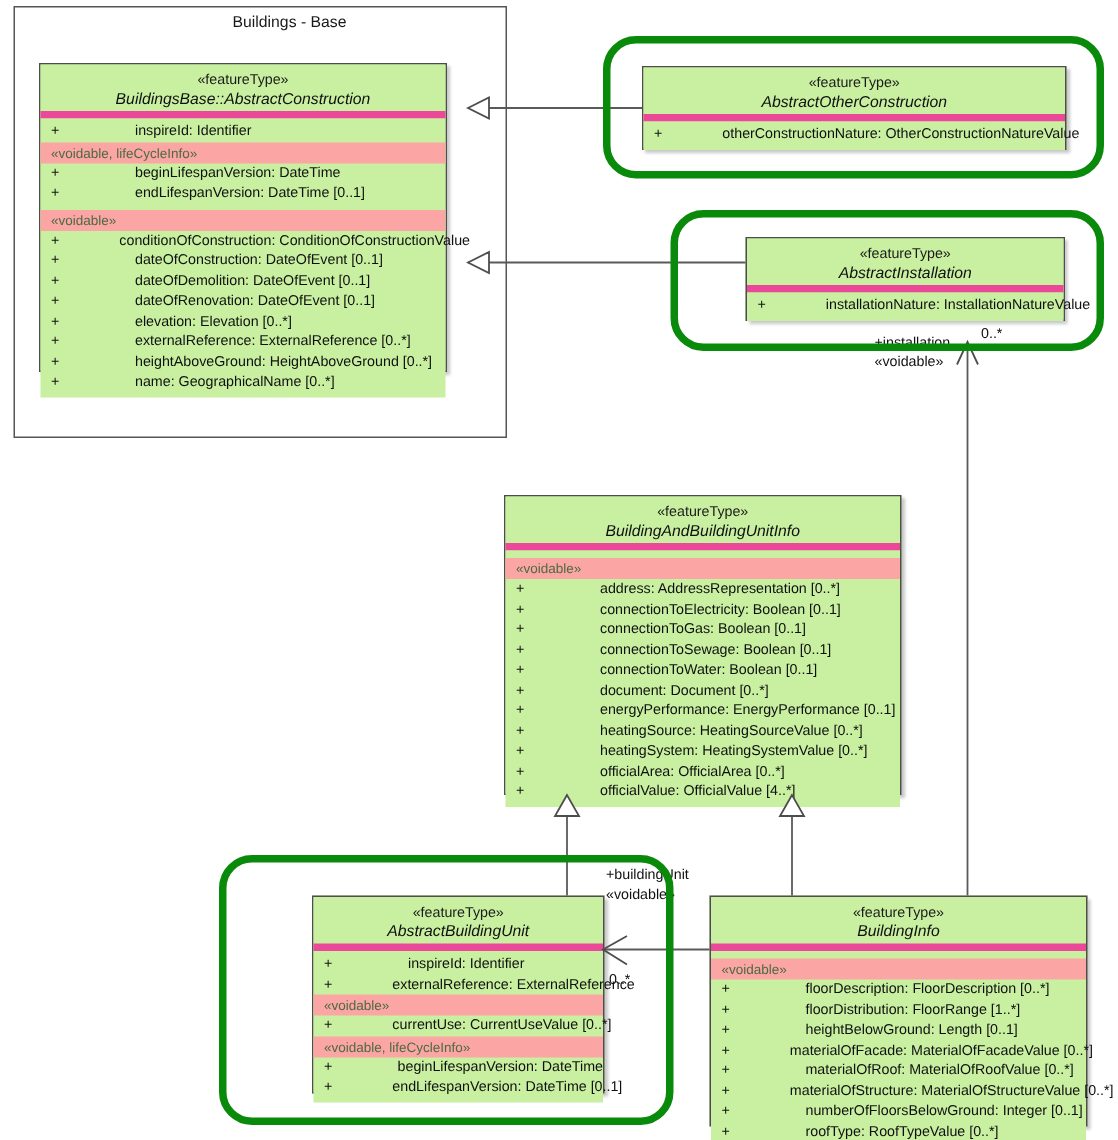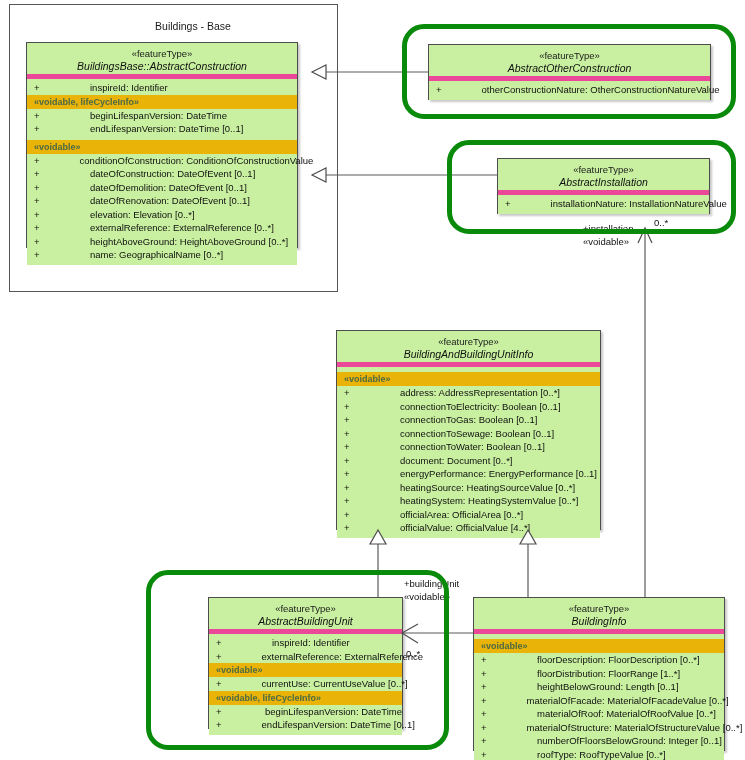--- a/index.html
+++ b/index.html
@@ -15,22 +15,22 @@
 
   
   .cls{position:absolute;box-sizing:border-box;border:1px solid #4d4d4d;
        background:#c8f0a0;box-shadow:2px 2px 2px rgba(0,0,0,.22);}
   .cls .hdr{box-sizing:border-box;padding:5px 4px 5px 4px;text-align:center;
             border-bottom:5px solid #ec4899;background:#c8f0a0;}
   .cls .stereo{font-size:9.5px;color:#1b1b1b;line-height:12px;white-space:nowrap;}
   .cls .cname{font-size:10.5px;font-style:italic;font-weight:normal;color:#101010;
               line-height:13px;white-space:nowrap;}
   .cls .body{box-sizing:border-box;padding:2px 0 3px 0;background:#c8f0a0;}
-  .band{font-size:9px;color:#4b6b44;background:#eab308;padding:1px 0 1px 7px;
-        line-height:12px;white-space:nowrap;font-weight:bold;}
+  .band{font-size:9px;color:#4b6b44;background:#fca5a5;padding:1px 0 1px 7px;
+        line-height:12px;white-space:nowrap;}
   .attr{font-size:9.5px;color:#101010;line-height:13.5px;white-space:nowrap;
         padding-left:7px;display:flex;}
   .attr .vis{display:inline-block;width:16px;color:#101010;}
   .attr .txt{display:inline-block;padding-left:40px;}
 
   
   .hl{position:absolute;border:5px solid #0a8a0a;border-radius:22px;box-sizing:border-box;
       background:transparent;pointer-events:none;}
 
   
@@ -40,21 +40,21 @@
   svg.links polyline.openarrow{stroke:#4d4d4d;stroke-width:1.2;fill:none;}
 
   .lbl{position:absolute;font-size:9.5px;color:#101010;white-space:nowrap;line-height:12px;}
 </style>
 </head>
 <body>
 
 <div id="canvas">
 
   <div class="pkg-frame" style="left:9px;top:4px;width:329px;height:288px;"></div>
-  <div class="pkg-title" style="left:9px;top:20px;width:368px;">Buildings - Base</div>
+  <div class="pkg-title" style="left:9px;top:9px;width:368px;">Buildings - Base</div>
 
   <div class="cls" style="left:26px;top:42px;width:272px;height:206px;">
     <div class="hdr" style="height:36px;">
       <div class="stereo">«featureType»</div>
       <div class="cname">BuildingsBase::AbstractConstruction</div>
     </div>
     <div class="body">
       <div class="attr">
         <span class="vis">+</span>
         <span class="txt">inspireId:  Identifier</span>

